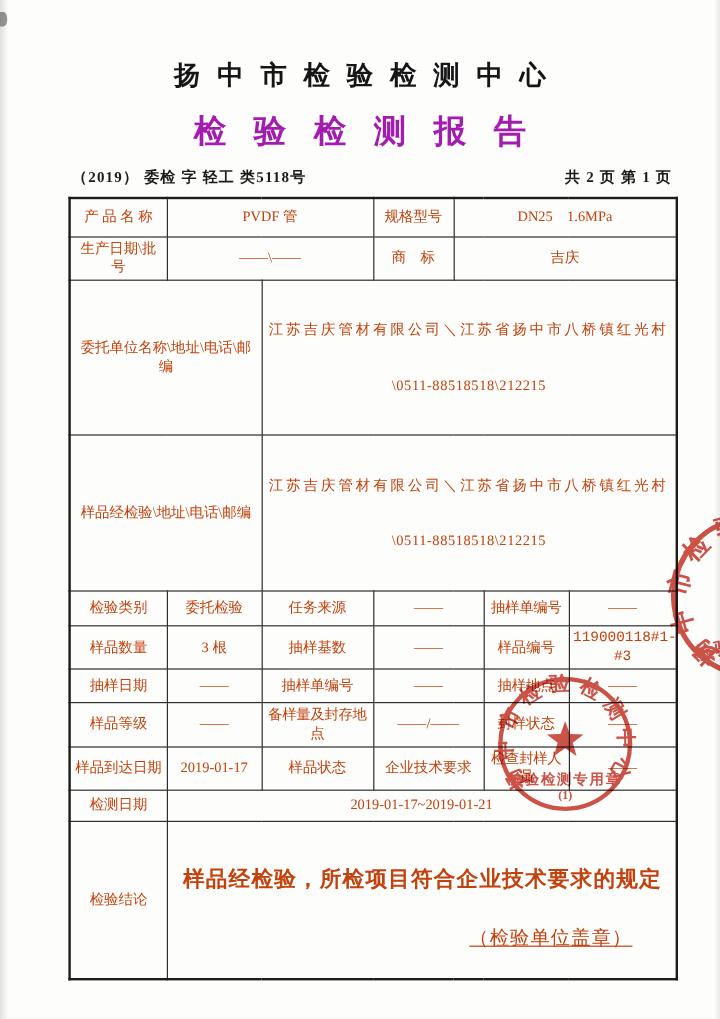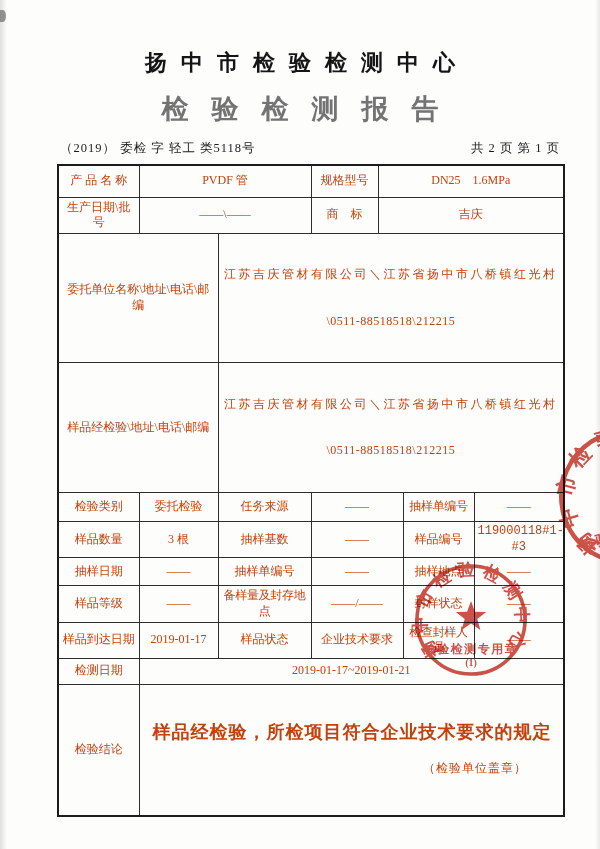--- a/index.html
+++ b/index.html
@@ -10,38 +10,38 @@
   }
   .edge-shadow-left{position:absolute;left:0;top:0;bottom:0;width:7px;
     background:linear-gradient(to right,rgba(90,90,90,.18),rgba(0,0,0,0));pointer-events:none;}
   .edge-shadow-right{position:absolute;right:0;top:0;bottom:0;width:5px;
     background:linear-gradient(to left,rgba(120,120,120,.15),rgba(0,0,0,0));pointer-events:none;}
   .scan-speck{position:absolute;left:0;top:10px;width:6px;height:12px;background:#6a6a6a;
     border-radius:0 60% 60% 0;opacity:.7;}
   .org-title{margin:48px 0 0 0;text-align:center;font-size:22px;font-weight:bold;
     letter-spacing:14px;padding-left:14px;color:#151515;}
   .report-title{margin:13px 0 0 0;text-align:center;font-size:27px;font-weight:bold;
-    letter-spacing:23px;padding-left:23px;color:#737373;}
+    letter-spacing:23px;padding-left:23px;color:#a21caf;}
   .ref-row{display:flex;justify-content:space-between;margin:13px 40px 0 60px;
-    font-size:12.5px;font-weight:normal;letter-spacing:1px;}
+    font-size:12.5px;font-weight:bold;letter-spacing:1px;}
   table.info{border-collapse:collapse;table-layout:fixed;width:506px;margin:7px 0 0 57px;
     border:2.5px solid #1c1c1c;}
   table.info td{border:1px solid #2e2e2e;text-align:center;vertical-align:middle;
     font-size:12px;padding:2px 3px;line-height:1.3;white-space:pre-wrap;color:#c2410c;}
   tr.h1{height:32px}tr.h2{height:31px}tr.h3{height:34px}tr.h4{height:30px}
   tr.h5{height:29px}tr.h6{height:29px}tr.h7{height:28px}tr.h8{height:29px}
   tr.h9{height:28px}tr.h10{height:26px}tr.h11{height:60px}tr.h12{height:132px}
   td.left{text-align:left;padding-left:9px;margin-top:25px;}
   td.tight{font-size:11px;letter-spacing:-0.3px;}
   td.smallnum{font-size:10px;font-family:"Liberation Mono","DejaVu Sans Mono",monospace;}
   .addr1{letter-spacing:2.5px;font-size:12px;}
   .addr2{letter-spacing:.5px;font-size:12px;}
   td.concl-cell{position:relative;text-align:left;vertical-align:top;}
   .concl-text{position:absolute;left:13px;top:36px;letter-spacing:1px;font-size:18px;font-weight:bold;}
-  .seal-note{position:absolute;right:36px;top:76px;font-size:12px;letter-spacing:1px;}
+  .seal-note{position:absolute;right:36px;top:88px;font-size:16px;letter-spacing:1px;text-decoration:underline;}
   .stamp{position:absolute;mix-blend-mode:multiply;opacity:.86;pointer-events:none;}
   .stamp-main{left:411px;top:560px;width:120px;height:120px;}
   .stamp-edge{left:554px;top:424px;width:146px;height:146px;transform:rotate(-14deg);}
   svg text{font-family:"Liberation Serif","DejaVu Serif",serif;font-weight:bold;}
 </style>
 </head>
 <body>
 
 <div class="page">
   <div class="edge-shadow-left"></div>

